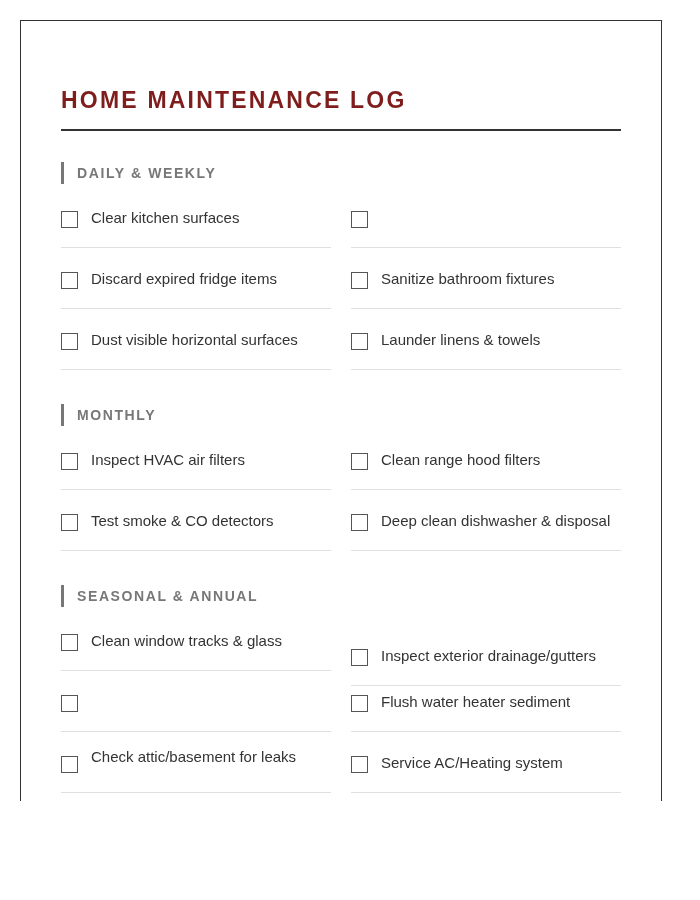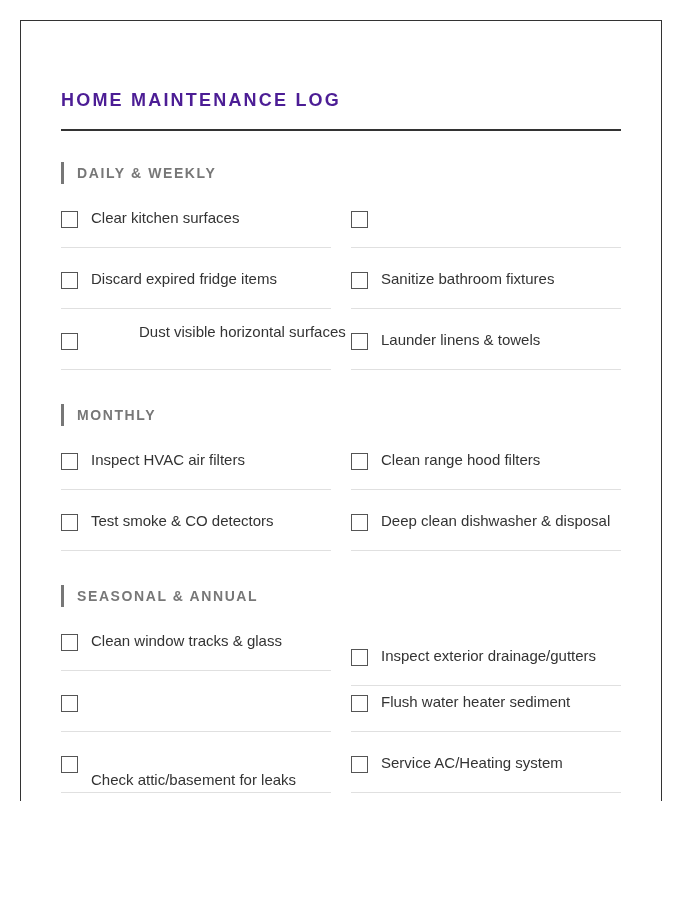--- a/index.html
+++ b/index.html
@@ -6,21 +6,21 @@
   body { width: 700px; height: 900px; position: relative; overflow: hidden;
          font-family: "Liberation Sans", sans-serif; }
   .page {
     position: absolute; left: 20px; top: 20px; width: 640px; height: 780px;
     border-left: 1px solid #333; border-right: 1px solid #333; border-top: 1px solid #333;
     background: #fff; overflow: hidden; box-sizing: content-box;
   }
   .inner { position: absolute; left: 40px; top: 0; width: 560px; }
   .title {
     position: absolute; top: 64px; left: 0; margin: 0;
-    font-size: 18px; font-weight: bold; letter-spacing: 2.2px; color: #4c1d95;
+    font-size: 23px; font-weight: bold; letter-spacing: 2.2px; color: #7f1d1d;
     white-space: nowrap; line-height: 30px;
   }
   .title-rule { position: absolute; top: 108px; left: 0; width: 560px; height: 2px; background: #333; }
   .section { position: absolute; left: 0; width: 560px; }
   .section-header {
     position: relative; height: 22px; padding-left: 13px;
     border-left: 3px solid #777; box-sizing: border-box;
     font-size: 14px; font-weight: bold; letter-spacing: 1.6px; color: #777;
     line-height: 22px; white-space: nowrap;
   }
@@ -61,21 +61,21 @@
         <div class="item col-0" style="top:61px;">
           <span class="checkbox" style="top:24px;"></span>
           <span class="label" style="top:22px;">Discard expired fridge items</span>
         </div>
         <div class="item col-1" style="top:61px;">
           <span class="checkbox" style="top:24px;"></span>
           <span class="label" style="top:22px;">Sanitize bathroom fixtures</span>
         </div>
         <div class="item col-0" style="top:122px;">
           <span class="checkbox" style="top:24px;"></span>
-          <span class="label" style="top:14px;margin-left:48px;">Dust visible horizontal surfaces</span>
+          <span class="label" style="top:22px;">Dust visible horizontal surfaces</span>
         </div>
         <div class="item col-1" style="top:122px;">
           <span class="checkbox" style="top:24px;"></span>
           <span class="label" style="top:22px;">Launder linens &amp; towels</span>
         </div>
       </div>
     </div>
 
     <div class="section" style="top:383px;">
       <div class="section-header">MONTHLY</div>
@@ -112,21 +112,21 @@
         </div>
         <div class="item col-0" style="top:61px;">
           <span class="checkbox" style="top:24px;"></span>
         </div>
         <div class="item col-1" style="top:61px;">
           <span class="checkbox" style="top:24px;"></span>
           <span class="label" style="top:22px;">Flush water heater sediment</span>
         </div>
         <div class="item col-0" style="top:122px;">
           <span class="checkbox" style="top:24px;"></span>
-          <span class="label" style="top:39px;">Check attic/basement for leaks</span>
+          <span class="label" style="top:16px;">Check attic/basement for leaks</span>
         </div>
         <div class="item col-1" style="top:122px;">
           <span class="checkbox" style="top:24px;"></span>
           <span class="label" style="top:22px;">Service AC/Heating system</span>
         </div>
       </div>
     </div>
   </div>
 </div>
 

